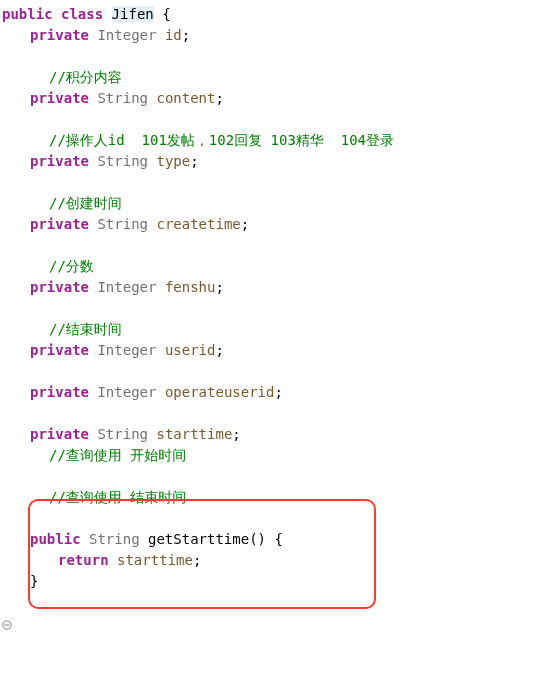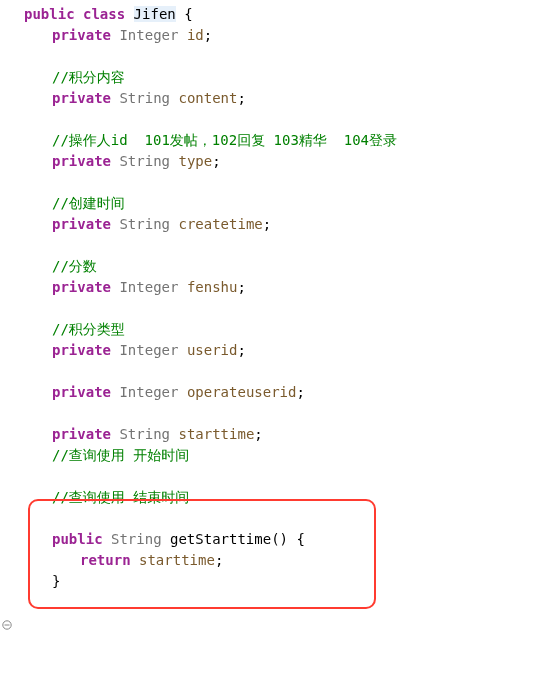--- a/index.html
+++ b/index.html
@@ -7,30 +7,30 @@
     padding: 0;
     background: #fff;
     font-family: "Menlo", "Monaco", "Consolas", monospace;
     font-size: 14px;
     line-height: 1.5;
     width: 544px;
     height: 680px;
     overflow: hidden;
   }
   .editor {
-    padding: 4px 0 4px 24px;
+    padding: 4px 0 4px 2px;
   }
   .line {
     white-space: pre;
     min-height: 21px;
   }
   .kw { color: #9b2393; font-weight: bold; }
   .type { color: #737373; text-align: center; }
   .ident { color: #7a5a2d; }
-  .comment { color: #008000; }
+  .comment { color: #008000; margin-left: 19px; }
   .punct { color: #000; }
   .hl-class-name { background: #e6f0fa; }
   .indent1 { padding-left: 28px; }
   .indent2 { padding-left: 56px; }
   .highlight-box {
     position: absolute;
     border: 2px solid #ff3b30;
     border-radius: 10px;
     pointer-events: none;
   }
@@ -68,21 +68,21 @@
 <div class="line indent1"><span class="comment">//创建时间</span></div>
 <div class="line indent1"><span class="kw">private</span><span class="type"> String </span><span class="ident">createtime</span><span class="punct">;</span></div>
 
 <div class="line"></div>
 
 <div class="line indent1"><span class="comment">//分数</span></div>
 <div class="line indent1"><span class="kw">private</span><span class="type"> Integer </span><span class="ident">fenshu</span><span class="punct">;</span></div>
 
 <div class="line"></div>
 
-<div class="line indent1"><span class="comment">//积分类型</span></div>
+<div class="line indent1"><span class="comment">//结束时间</span></div>
 <div class="line indent1"><span class="kw">private</span><span class="type"> Integer </span><span class="ident">userid</span><span class="punct">;</span></div>
 
 <div class="line"></div>
 
 <div class="line indent1"><span class="kw">private</span><span class="type"> Integer </span><span class="ident">operateuserid</span><span class="punct">;</span></div>
 
 <div class="line"></div>
 
 <div class="line indent1"><span class="kw">private</span><span class="type"> String </span><span class="ident">starttime</span><span class="punct">;</span></div>
 <div class="line indent1"><span class="comment">//查询使用 开始时间</span></div>

